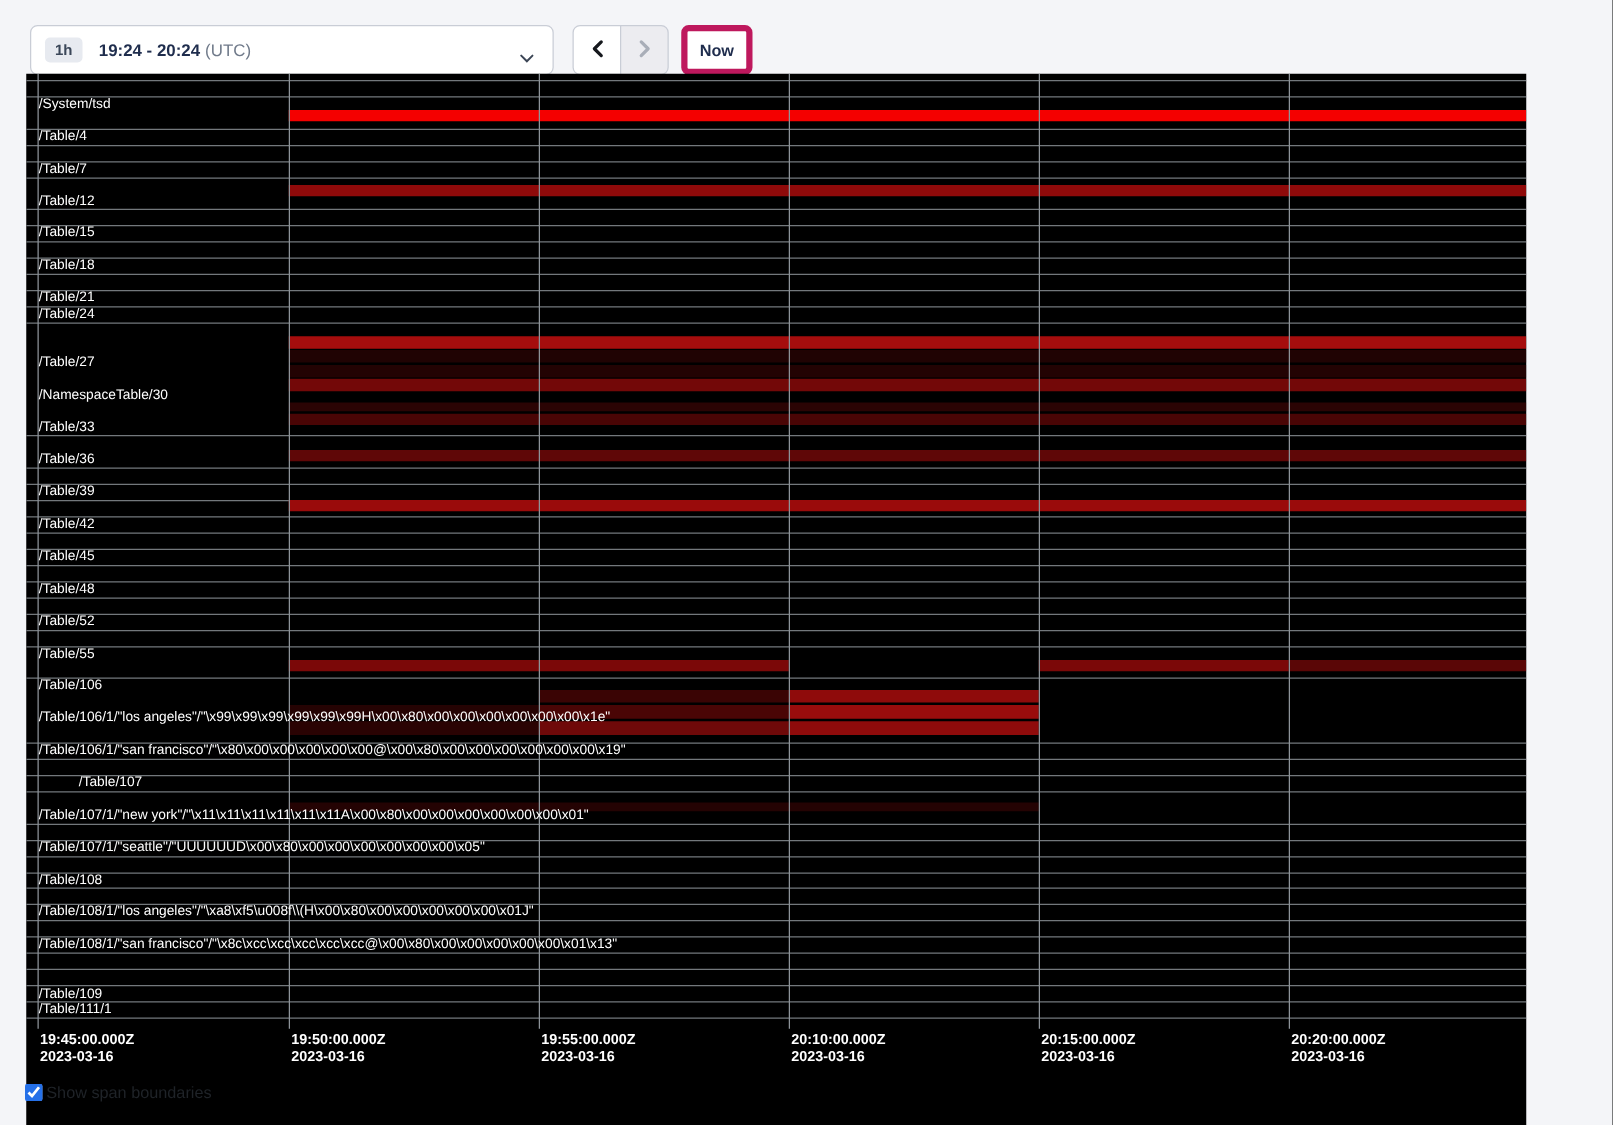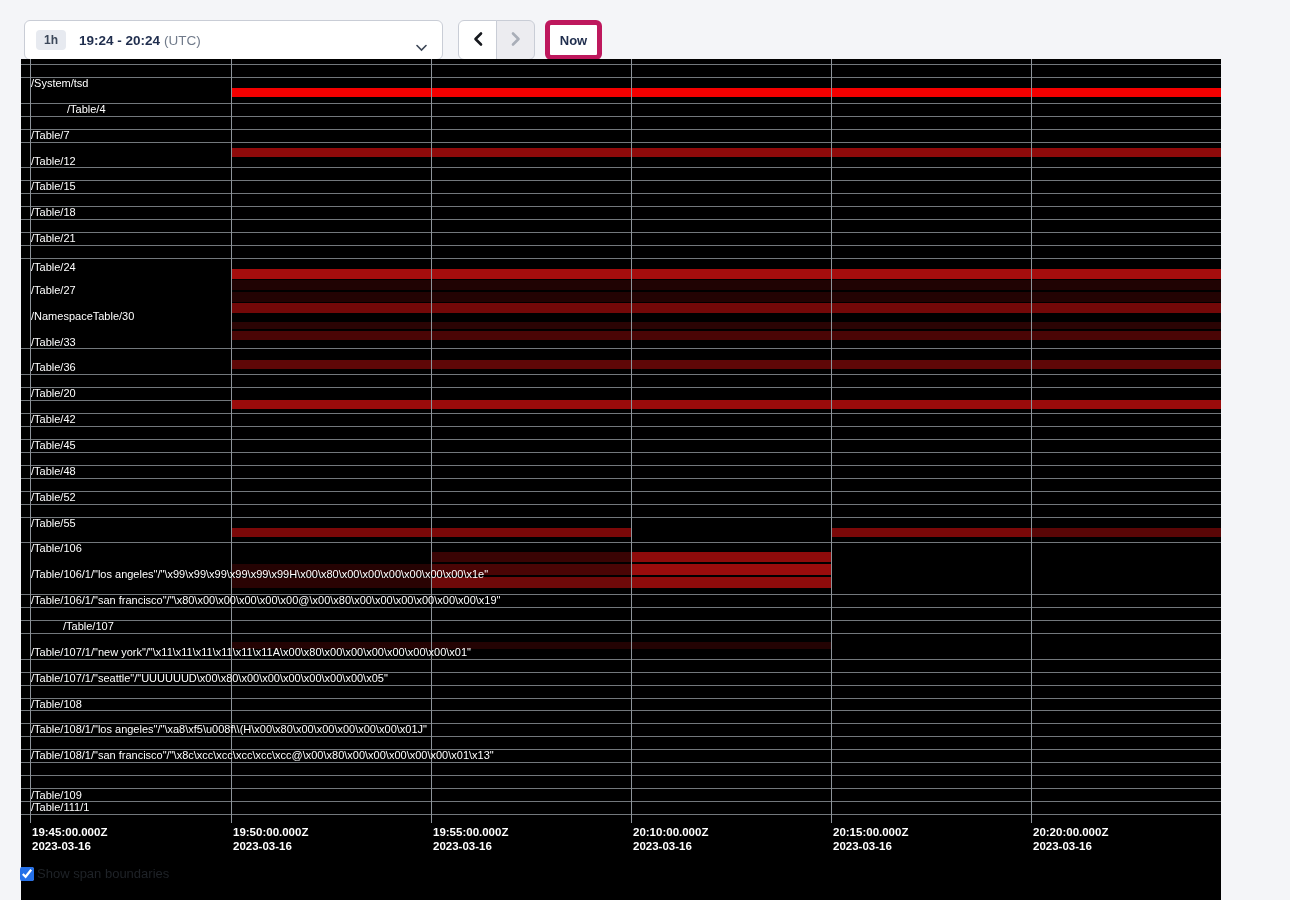--- a/index.html
+++ b/index.html
@@ -145,32 +145,32 @@
       <div class="band" style="top: 518px; height: 11px; left: 410px; width: 200px; background: rgb(111, 9, 9);"></div>
       <div class="band" style="top: 518px; height: 11px; left: 610px; width: 200px; background: rgb(143, 11, 11);"></div>
       <div class="band" style="top: 583px; height: 7px; left: 210px; width: 600px; background: rgb(36, 3, 3);"></div>
       <div class="vline" style="left: 9px;"></div>
       <div class="vline" style="left: 210px;"></div>
       <div class="vline" style="left: 410px;"></div>
       <div class="vline" style="left: 610px;"></div>
       <div class="vline" style="left: 810px;"></div>
       <div class="vline" style="left: 1010px;"></div>
       <div class="rowlabel" style="top: 18px;">/System/tsd</div>
-      <div class="rowlabel" style="top: 43.857px; margin-left: 36px;">/Table/4</div>
+      <div class="rowlabel" style="top: 43.857px;">/Table/4</div>
       <div class="rowlabel" style="top: 69.714px;">/Table/7</div>
       <div class="rowlabel" style="top: 95.571px;">/Table/12</div>
       <div class="rowlabel" style="top: 121.428px;">/Table/15</div>
       <div class="rowlabel" style="top: 147.285px;">/Table/18</div>
       <div class="rowlabel" style="top: 173.142px;">/Table/21</div>
-      <div class="rowlabel" style="top: 202px;">/Table/24</div>
+      <div class="rowlabel" style="top: 186px;">/Table/24</div>
       <div class="rowlabel" style="top: 224.856px;">/Table/27</div>
       <div class="rowlabel" style="top: 250.713px;">/NamespaceTable/30</div>
       <div class="rowlabel" style="top: 276.57px;">/Table/33</div>
       <div class="rowlabel" style="top: 302.427px;">/Table/36</div>
-      <div class="rowlabel" style="top: 328.284px;">/Table/20</div>
+      <div class="rowlabel" style="top: 328.284px;">/Table/39</div>
       <div class="rowlabel" style="top: 354.141px;">/Table/42</div>
       <div class="rowlabel" style="top: 379.998px;">/Table/45</div>
       <div class="rowlabel" style="top: 405.855px;">/Table/48</div>
       <div class="rowlabel" style="top: 431.712px;">/Table/52</div>
       <div class="rowlabel" style="top: 457.569px;">/Table/55</div>
       <div class="rowlabel" style="top: 483.426px;">/Table/106</div>
       <div class="rowlabel" style="top: 509.283px;">/Table/106/1/"los angeles"/"\x99\x99\x99\x99\x99\x99H\x00\x80\x00\x00\x00\x00\x00\x00\x1e"</div>
       <div class="rowlabel" style="top: 535.14px;">/Table/106/1/"san francisco"/"\x80\x00\x00\x00\x00\x00@\x00\x80\x00\x00\x00\x00\x00\x00\x19"</div>
       <div class="rowlabel" style="top: 560.997px; margin-left: 32px;">/Table/107</div>
       <div class="rowlabel" style="top: 586.854px;">/Table/107/1/"new york"/"\x11\x11\x11\x11\x11\x11A\x00\x80\x00\x00\x00\x00\x00\x00\x01"</div>

